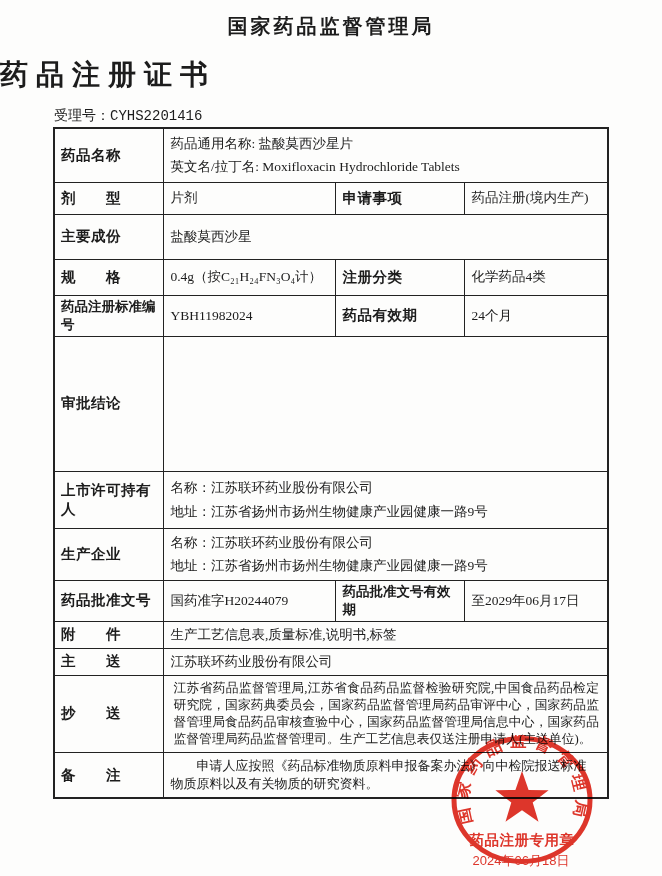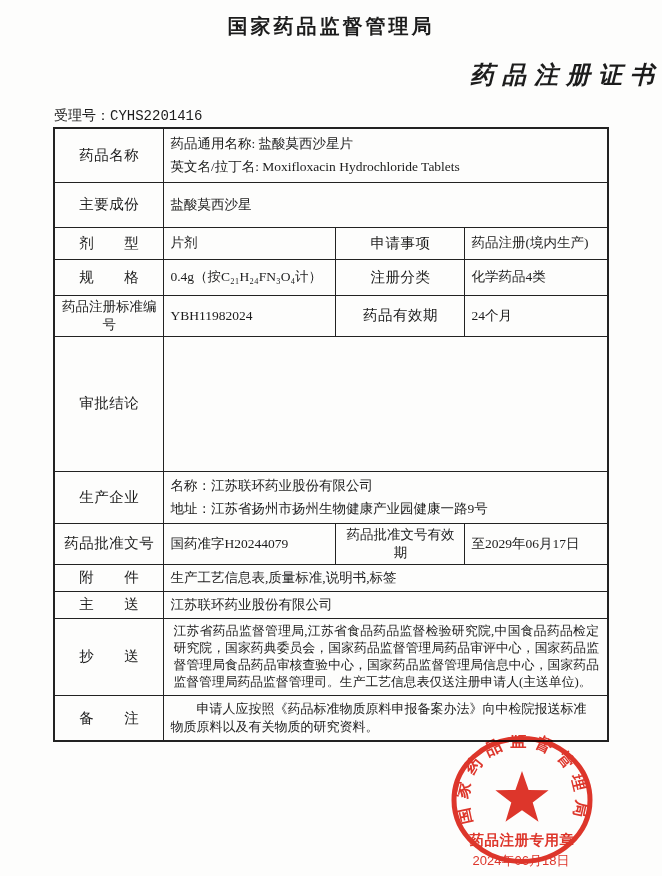--- a/index.html
+++ b/index.html
@@ -15,26 +15,25 @@
     padding-top: 13px;
     text-align: center;
     font-size: 20px;
     font-weight: bold;
     letter-spacing: 3px;
     line-height: 26px;
     font-family: "Liberation Sans", "DejaVu Sans", sans-serif;
   }
   .cert-title {
     margin-top: 16px;
-    text-align: right;
-    font-size: 24px;
+    text-align: left;
+    font-size: 28px;
     font-weight: 600;
     letter-spacing: 8px;
     line-height: 40px;
-    font-style: italic;
   }
   .meta-row {
     width: 554px;
     margin: 12px auto 0 auto;
     display: flex;
     justify-content: space-between;
     font-size: 14px;
     line-height: 19px;
     font-family: Liberation Mono, monospace;
   }
@@ -45,22 +44,21 @@
     table-layout: fixed;
     border: 2px solid #222;
   }
   table.cert td {
     border: 1px solid #222;
     vertical-align: middle;
     padding: 2px 6px;
     overflow: hidden;
   }
   td.lbl {
-    text-align: center;
-    font-weight: normal;
+    font-weight: bold;
     font-size: 14.5px;
     padding: 2px 1px;
     letter-spacing: 0.5px;
   }
   td.lbl.small { font-size: 13.5px; letter-spacing: 0; }
   td.val { font-size: 13.5px; padding-left: 9px; }
   td.val .vline { line-height: 1.75; }
   td.val.cc {
     font-size: 12.8px;
     line-height: 17px;
@@ -105,52 +103,59 @@
 
   <tbody>
       <tr style="height:54px;">
     <td class="lbl">药品名称</td>
     <td class="val" colspan="3">
       <div class="vline">药品通用名称: 盐酸莫西沙星片</div>
       <div class="vline">英文名/拉丁名: Moxifloxacin Hydrochloride Tablets</div>
     </td>
   </tr>
 
-  <tr style="height:45px;">
-    <td class="lbl">主要成份</td>
-    <td class="val" colspan="3">盐酸莫西沙星</td>
-  </tr>
-
   <tr style="height:32px;">
     <td class="lbl">剂　　型</td>
     <td class="val">片剂</td>
     <td class="lbl">申请事项</td>
     <td class="val">药品注册(境内生产)</td>
   </tr>
 
+  <tr style="height:45px;">
+    <td class="lbl">主要成份</td>
+    <td class="val" colspan="3">盐酸莫西沙星</td>
+  </tr>
+
   <tr style="height:36px;">
     <td class="lbl">规　　格</td>
     <td class="val">0.4g（按C₂₁H₂₄FN₃O₄计）</td>
     <td class="lbl">注册分类</td>
     <td class="val">化学药品4类</td>
   </tr>
 
   <tr style="height:33px;padding-left:40px;">
     <td class="lbl small">药品注册标准编号</td>
     <td class="val">YBH11982024</td>
     <td class="lbl">药品有效期</td>
     <td class="val">24个月</td>
   </tr>
 
 
   <tr style="height:135px;">
     <td class="lbl">审批结论</td>
     <td class="val" colspan="3"></td>
   </tr>
 
+  <tr style="height:57px;">
+    <td class="lbl">上市许可持有人</td>
+    <td class="val" colspan="3">
+      <div class="vline">名称：江苏联环药业股份有限公司</div>
+      <div class="vline">地址：江苏省扬州市扬州生物健康产业园健康一路9号</div>
+    </td>
+  </tr>
 
   <tr style="height:52px;">
     <td class="lbl">生产企业</td>
     <td class="val" colspan="3">
       <div class="vline">名称：江苏联环药业股份有限公司</div>
       <div class="vline">地址：江苏省扬州市扬州生物健康产业园健康一路9号</div>
     </td>
   </tr>
 
   <tr style="height:30px;">

